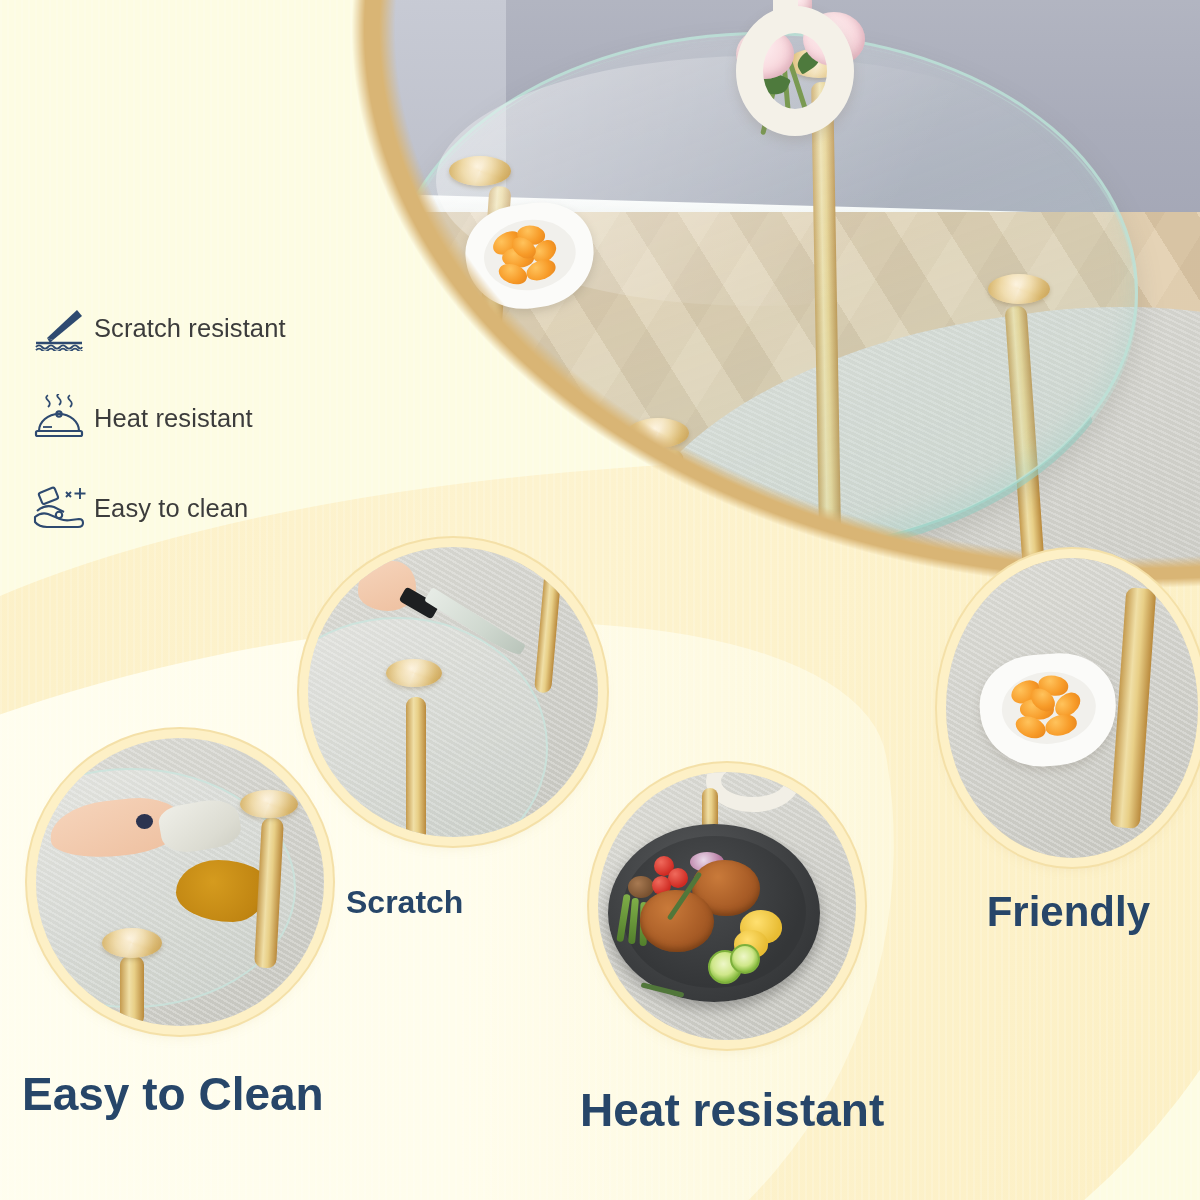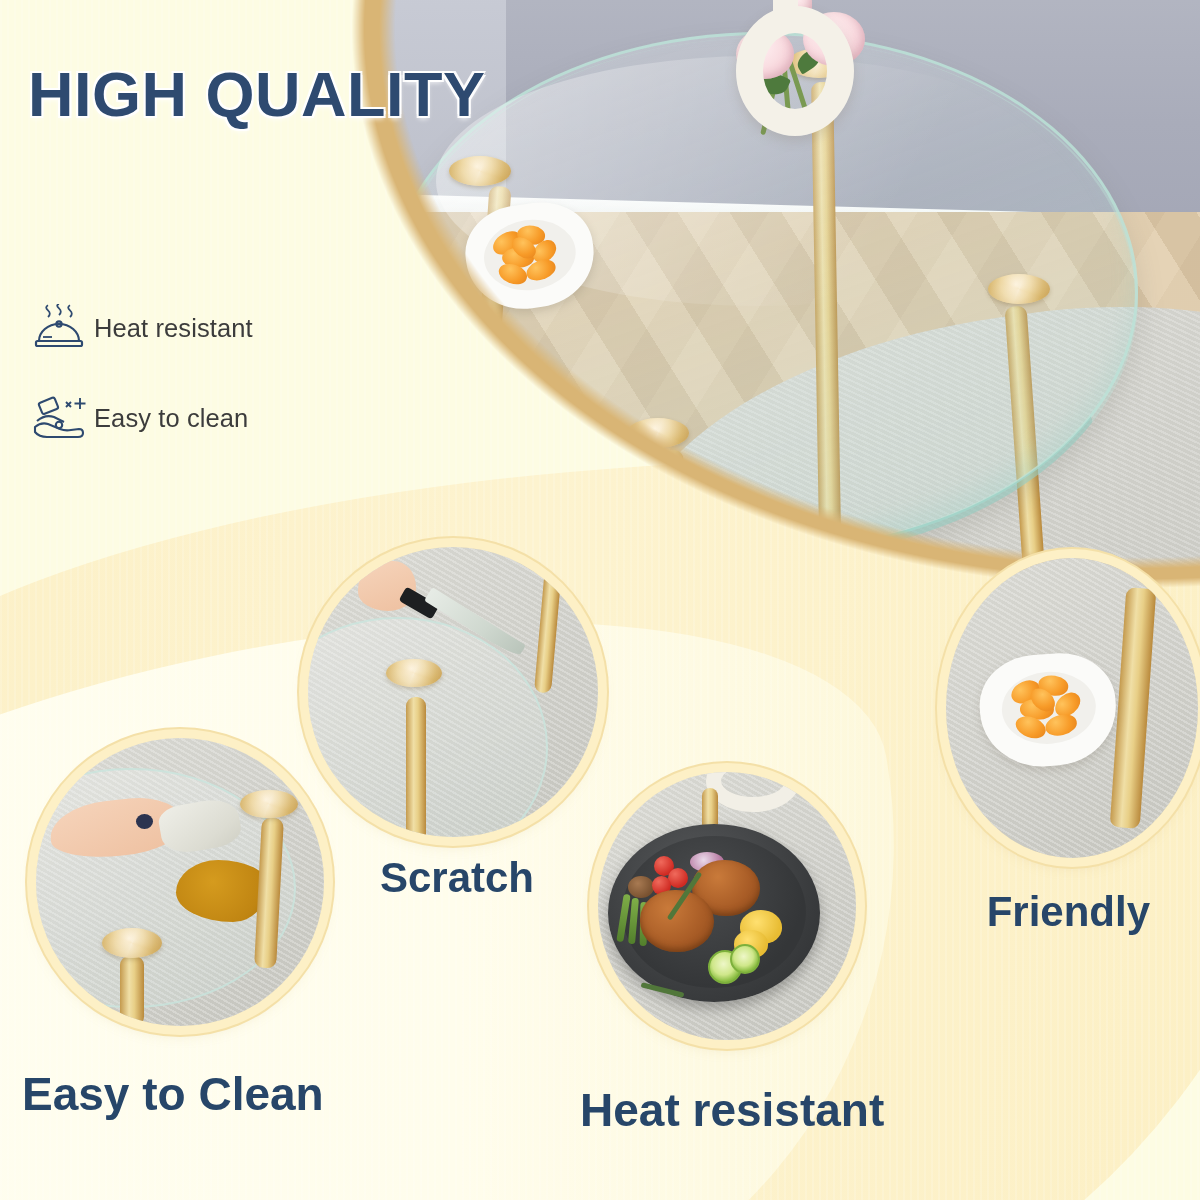--- a/index.html
+++ b/index.html
@@ -221,21 +221,21 @@
     border:2px solid #7db03c; }
   .rosemary{ position:absolute; background:#51773a; border-radius:3px; }
   .mush{ position:absolute; border-radius:50%;
     background:radial-gradient(circle at 38% 34%,#a87a52,#77502f 72%); }
   .onion{ position:absolute; border-radius:50%;
     background:radial-gradient(circle at 40% 40%,#e7cfe0,#b униform);
     background:radial-gradient(circle at 40% 40%,#eadaea,#b678a0 75%); }
 
   
   .cap-txt{ position:absolute; color:#274669; font-weight:700; line-height:1.06; }
-  #cap-scratch{ left:346px; top:856px; width:222px; font-size:42px; text-align:center; }
+  #cap-scratch{ left:346px; top:886px; width:222px; font-size:32px; text-align:left; }
   #cap-friendly{ left:946px; top:890px; width:204px; font-size:42px; text-align:right; }
   #cap-clean{ left:22px; top:1070px; font-size:46px; }
   #cap-heat{ left:580px; top:1086px; font-size:46px; }
 </style>
 </head>
 <body>
 
 <div class="stage">
 
   <div class="bg-base"></div>
@@ -287,25 +287,36 @@
         <div class="kq" style="left:66px;top:40px;width:26px;height:19px;transform:rotate(-34deg);"></div>
         <div class="kq" style="left:30px;top:58px;width:29px;height:19px;transform:rotate(28deg);"></div>
         <div class="kq" style="left:58px;top:58px;width:30px;height:19px;transform:rotate(-12deg);"></div>
         <div class="kq" style="left:46px;top:34px;width:26px;height:18px;transform:rotate(44deg);"></div>
       </div>
     </div>
   </div>
   <div class="hero-edge"></div>
 
   <div class="headline">
-    <span>HIGH QUALITY</span>
   </div>
 
   <div class="features">
 
+    <div class="feat">
+      <div class="feat-ico">
+        <svg width="52" height="46" viewBox="0 0 52 46" fill="none">
+          <path d="M44 5 L49 11 L20 35 L14 33 Z" fill="#2e4a70"></path>
+          <path d="M14 33 L20 35 L17 38 Z" fill="#2e4a70"></path>
+          <line x1="3" y1="38" x2="49" y2="38" stroke="#2e4a70" stroke-width="2.4"></line>
+          <path d="M3 42 q3 -3.2 6 0 t6 0 t6 0 t6 0 t6 0 t6 0 t6 0 t4 0" stroke="#2e4a70" stroke-width="1.9" fill="none"></path>
+          <path d="M3 45.2 q3 -3.2 6 0 t6 0 t6 0 t6 0 t6 0 t6 0 t6 0 t4 0" stroke="#2e4a70" stroke-width="1.9" fill="none"></path>
+        </svg>
+      </div>
+      <div class="feat-txt">Scratch resistant</div>
+    </div>
 
     <div class="feat">
       <div class="feat-ico">
         <svg width="52" height="48" viewBox="0 0 52 48" fill="none" stroke="#2e4a70" stroke-width="2.2">
           <path d="M6 37 a20 17 0 0 1 40 0" fill="none"></path>
           <circle cx="26" cy="20" r="2.6" fill="none"></circle>
           <rect x="3" y="37" width="46" height="5" rx="1.6" fill="none"></rect>
           <line x1="10" y1="33" x2="19" y2="33" stroke-width="1.8"></line>
           <path d="M15 13 q3.6 -3.4 0 -6.6 t0 -5.2" fill="none" stroke-width="1.8"></path>
           <path d="M26 11 q3.6 -3.4 0 -6.6 t0 -4.4" fill="none" stroke-width="1.8"></path>

